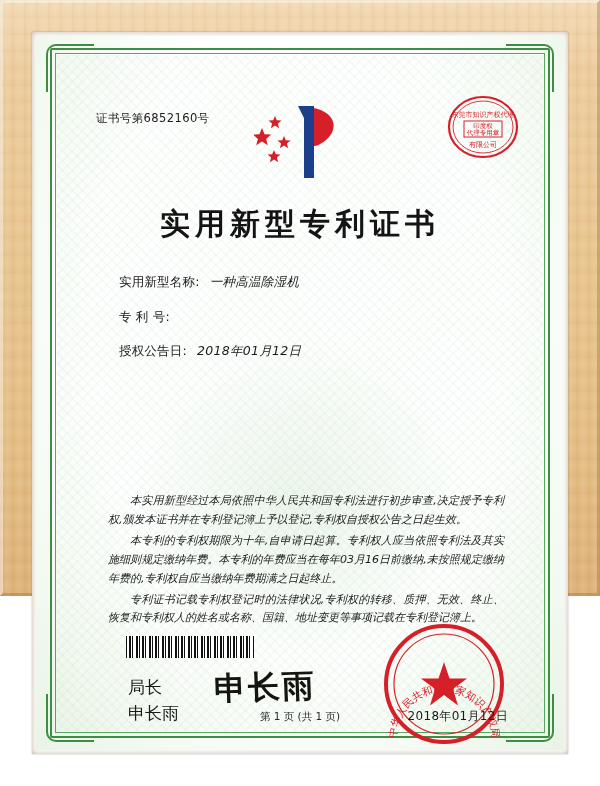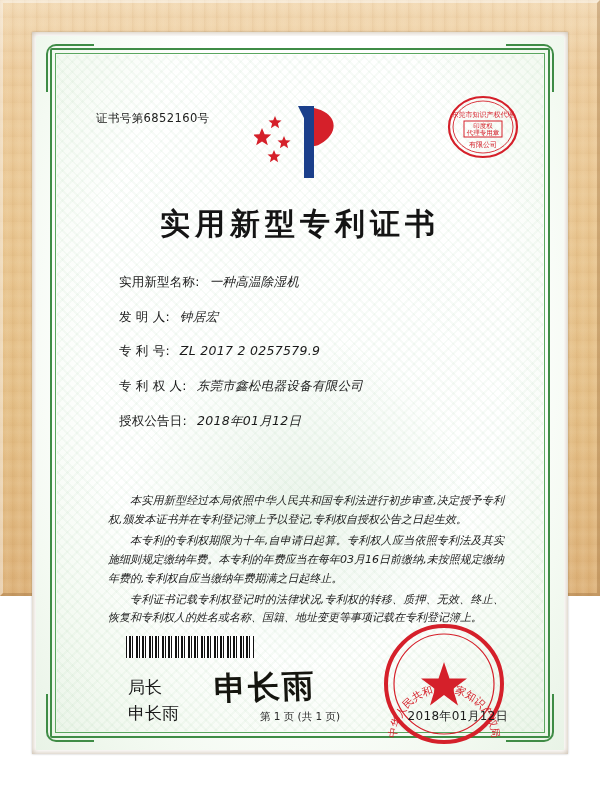--- a/index.html
+++ b/index.html
@@ -287,30 +287,21 @@
     </svg>
 
     <div class="title">实用新型专利证书</div>
 
     <div class="fields">
       <div class="field-row">
         <span class="field-label">实用新型名称:</span>
         <span class="field-value">一种高温除湿机</span>
       </div>
       <div class="field-row">
-        <span class="field-label">发  明  人:</span>
-        <span class="field-value">钟居宏</span>
-      </div>
-      <div class="field-row">
         <span class="field-label">专  利  号:</span>
-        <span class="field-value">ZL 2017 2 0257579.9</span>
-      </div>
-      <div class="field-row">
-        <span class="field-label">专  利  权  人:</span>
-        <span class="field-value">东莞市鑫松电器设备有限公司</span>
       </div>
       <div class="field-row">
         <span class="field-label">授权公告日:</span>
         <span class="field-value">2018年01月12日</span>
       </div>
     </div>
 
     <div class="body-text">
       <p>本实用新型经过本局依照中华人民共和国专利法进行初步审查,决定授予专利权,颁发本证书并在专利登记簿上予以登记,专利权自授权公告之日起生效。</p>
       <p>本专利的专利权期限为十年,自申请日起算。专利权人应当依照专利法及其实施细则规定缴纳年费。本专利的年费应当在每年03月16日前缴纳,未按照规定缴纳年费的,专利权自应当缴纳年费期满之日起终止。</p>

